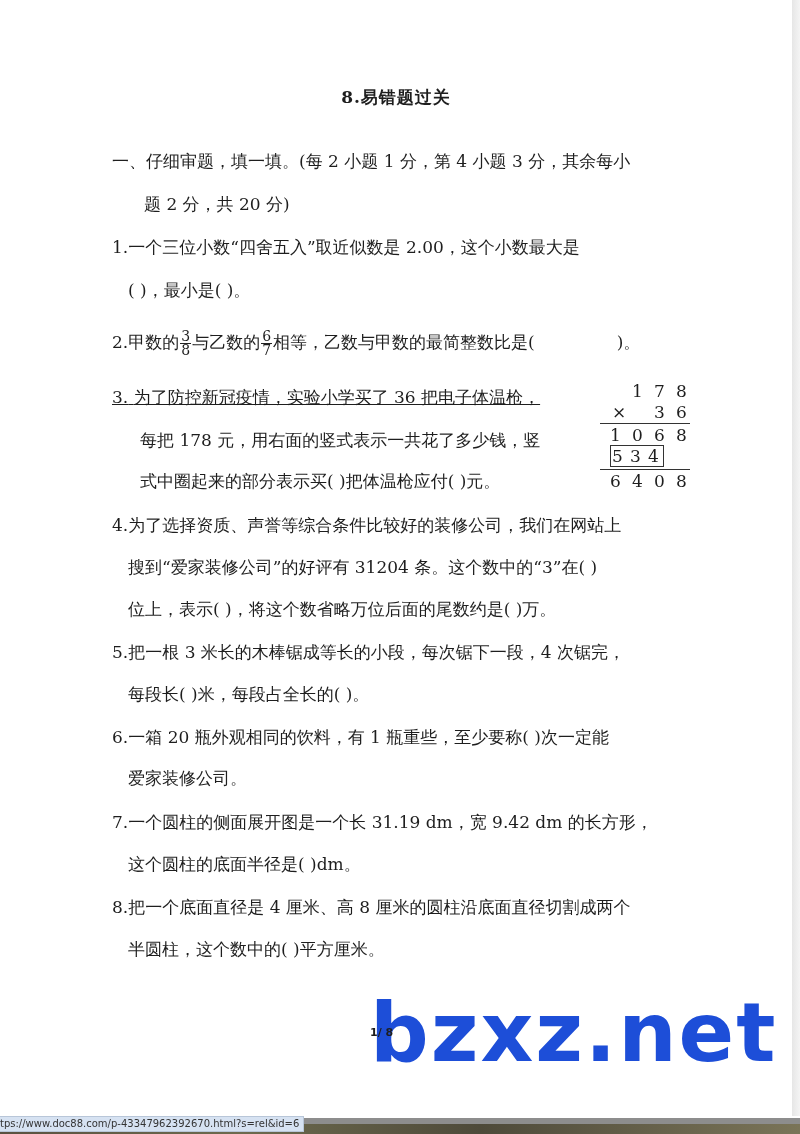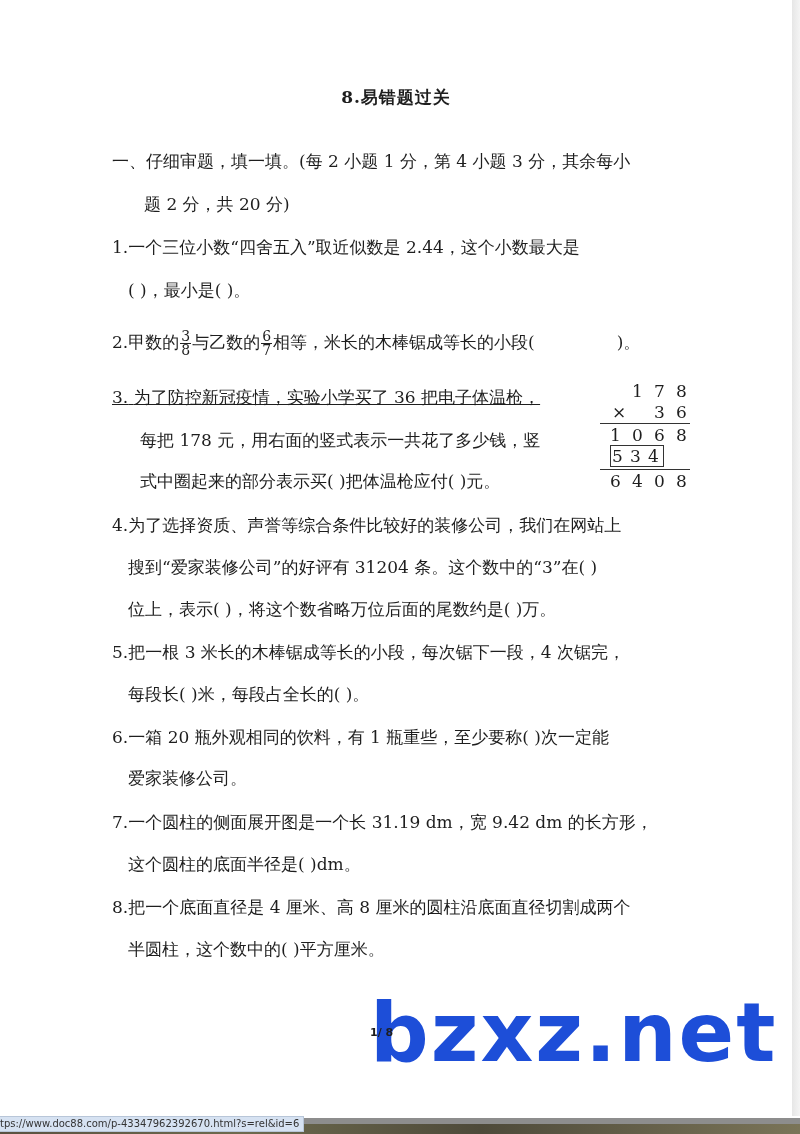--- a/index.html
+++ b/index.html
@@ -71,26 +71,26 @@
 <div class="page">
   <div class="watermark">bzxz.net</div>
 
   <div class="content">
     <div class="title">8.易错题过关</div>
 
     <div class="line" style="left:112px;top:150px;text-align:right;">一、仔细审题，填一填。(每 2 小题 1 分，第 4 小题 3 分，其余每小</div>
     <div class="line" style="left:144px;top:193px;">题 2 分，共 20 分)</div>
 
     <div class="line" style="left:112px;top:236px;">
-      <span>1.</span><span>一个三位小数“四舍五入”取近似数是  2.44，这个小数最大是</span>
+      <span>1.</span><span>一个三位小数“四舍五入”取近似数是  2.00，这个小数最大是</span>
     </div>
     <div class="line" style="left:128px;top:279px;">(            )，最小是(               )。</div>
 
     <div class="line" style="left:112px;top:330px;">
-      <span>2.</span><span>甲数的</span><span class="frac"><span class="num">3</span><span>8</span></span><span>与乙数的</span><span class="frac"><span class="num">6</span><span>7</span></span><span>相等，米长的木棒锯成等长的小段(</span><span class="blank" style="width:82px"></span><span>)。</span>
+      <span>2.</span><span>甲数的</span><span class="frac"><span class="num">3</span><span>8</span></span><span>与乙数的</span><span class="frac"><span class="num">6</span><span>7</span></span><span>相等，乙数与甲数的最简整数比是(</span><span class="blank" style="width:82px"></span><span>)。</span>
     </div>
 
     <div class="line" style="left:112px;top:386px;text-decoration:underline;">
       <span>3.</span>&nbsp;<span>为了防控新冠疫情，实验小学买了 36 把电子体温枪，</span>
     </div>
     <div class="line" style="left:140px;top:429px;">每把 178 元，用右面的竖式表示一共花了多少钱，竖</div>
     <div class="line" style="left:140px;top:470px;">式中圈起来的部分表示买(        )把体温枪应付(        )元。</div>
 
     <div class="vertical-calc">
       <div class="vc-row">

